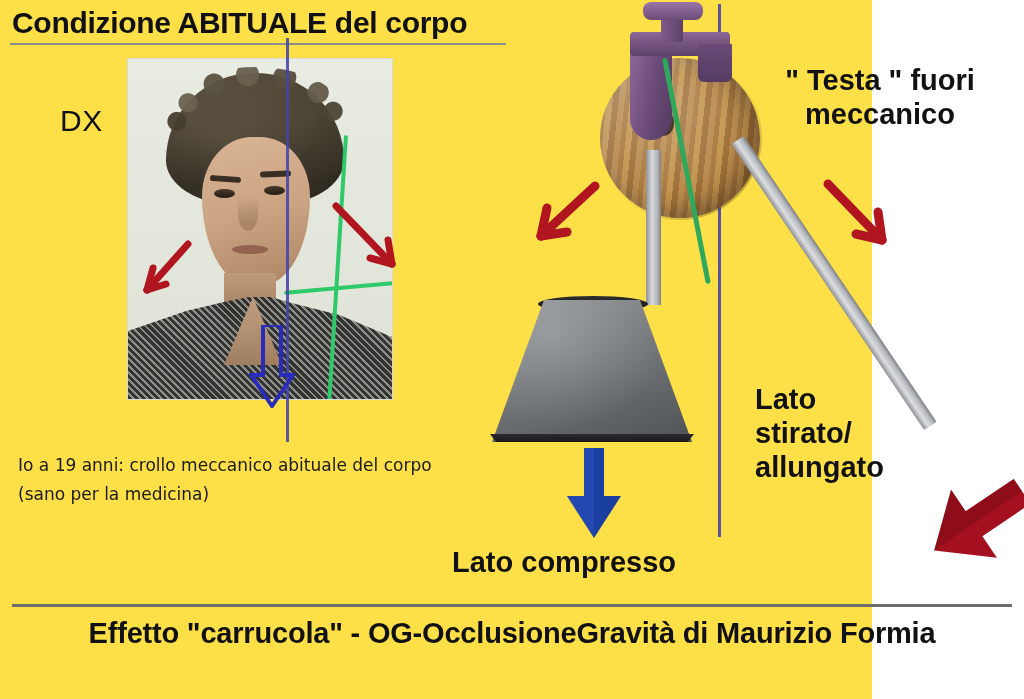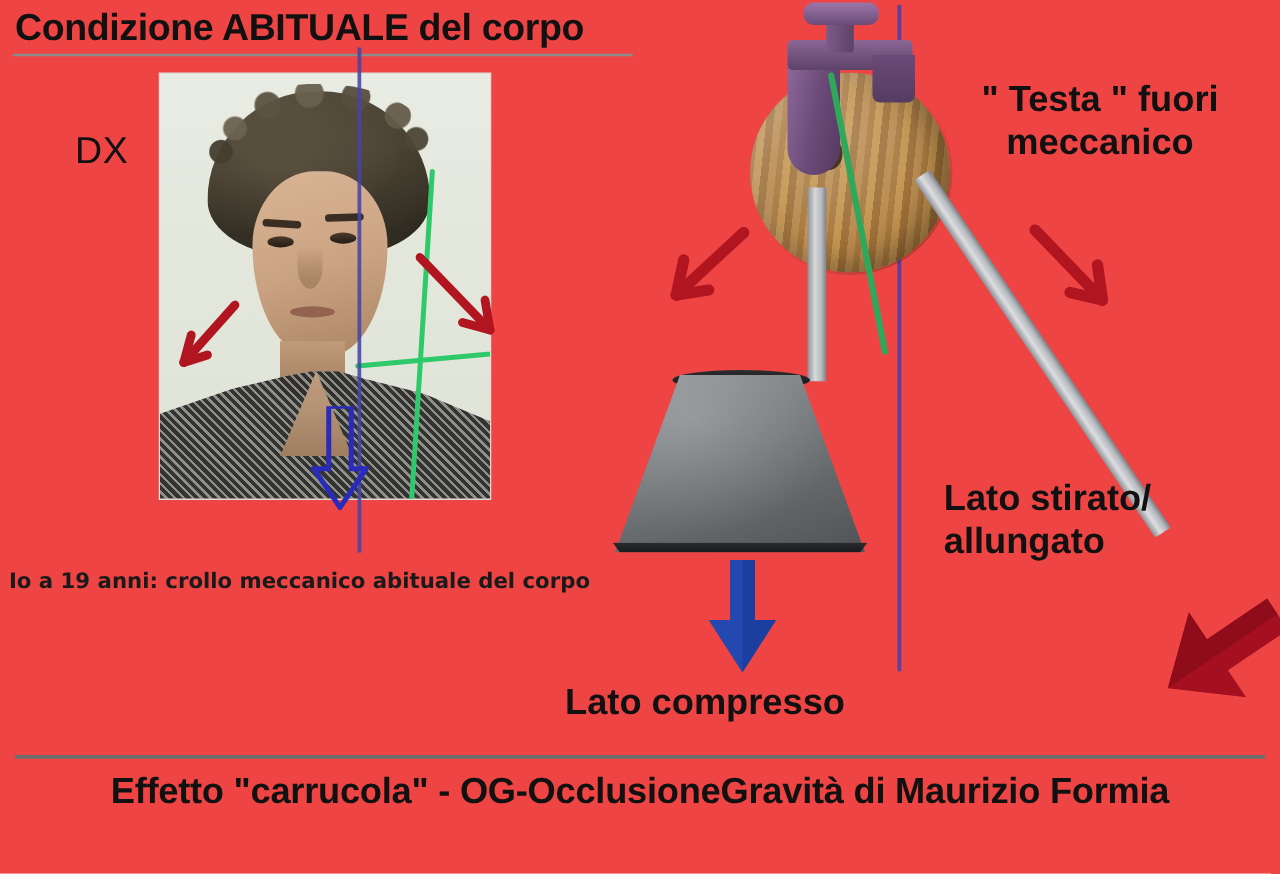--- a/index.html
+++ b/index.html
@@ -2,21 +2,21 @@
 <html><head>
 <meta charset="utf-8">
 <title>Effetto carrucola</title>
 <style>
   html,body{margin:0;padding:0;background:#ffffff;}
   body{
     width:1024px;height:699px;overflow:hidden;position:relative;
     font-family:"Liberation Sans", sans-serif;
     background:#ffffff;
   }
-  #stage{position:absolute;left:0;top:0;width:1024px;height:699px;background:#ef4444;}
+  #stage{position:absolute;left:0;top:0;width:872px;height:699px;background:#fde047;}
 
   
   .title-main{
     position:absolute;left:12px;top:6px;
     font-size:30px;font-weight:bold;color:#111;letter-spacing:-.3px;
     white-space:nowrap;
   }
   .rule-top{
     position:absolute;left:10px;top:43px;width:496px;height:0;
     border-top:2px solid #8c8c8c;
@@ -28,22 +28,22 @@
   .title-bottom{
     position:absolute;left:0;top:617px;width:1024px;text-align:center;
     font-size:29px;font-weight:bold;color:#111;letter-spacing:-.2px;
     white-space:nowrap;
   }
   .label-dx{
     position:absolute;left:60px;top:104px;
     font-size:30px;font-weight:normal;color:#111;letter-spacing:.5px;
   }
   .cap-line{
-    position:absolute;width:470px;text-align:right;left:2px;
-    font-size:17px;font-weight:bold;color:#1a1a1a;
+    position:absolute;width:470px;text-align:left;left:18px;
+    font-size:17px;font-weight:normal;color:#1a1a1a;
     font-family:"DejaVu Sans", sans-serif;
   }
   .cap-1{top:455px;}
   .cap-2{top:484px;}
 
   .lab{
     position:absolute;font-weight:bold;color:#111;line-height:1.18;
   }
   .lab-testa{left:756px;top:63px;font-size:29px;text-align:center;width:248px;}
   .lab-stirato{left:755px;top:382px;font-size:29px;}
@@ -250,20 +250,21 @@
 
   <svg class="thin-arrow" style="left:330px;top:200px;width:86px;height:86px;" viewBox="0 0 86 86">
     <g stroke="#b01520" stroke-width="7" fill="none" stroke-linecap="round">
       <line x1="6" y1="6" x2="62" y2="64"></line>
       <line x1="62" y1="64" x2="40" y2="58"></line>
       <line x1="62" y1="64" x2="58" y2="40"></line>
     </g>
   </svg>
 
   <div class="cap-line cap-1">Io a 19 anni: crollo meccanico abituale del corpo</div>
+  <div class="cap-line cap-2">(sano per la medicina)</div>
 
   <div class="scene">
 
     <div class="blue-vline2"></div>
 
     <div class="wheel-shadow"></div>
     <div class="wheel"></div>
     <div class="hub"></div>
 
     <div class="bracket-arm"></div>

